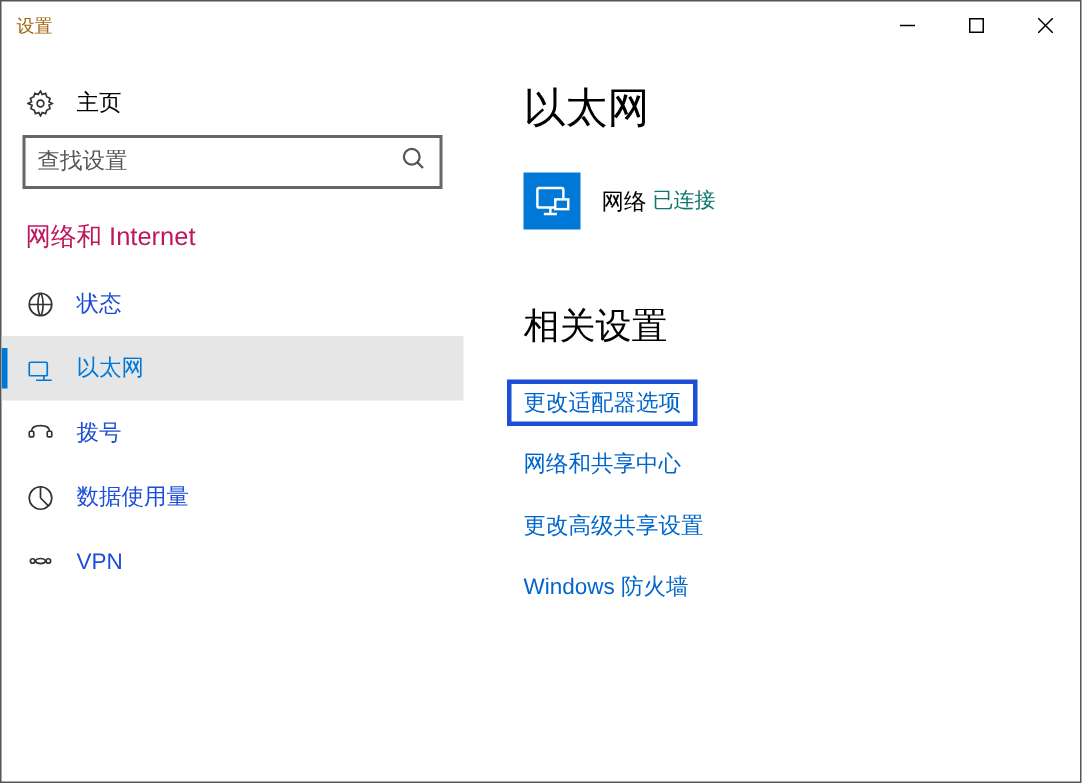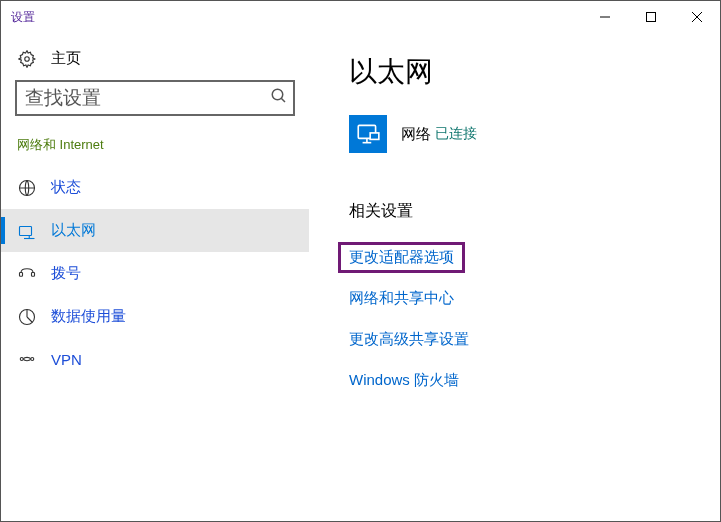--- a/index.html
+++ b/index.html
@@ -15,21 +15,21 @@
       border: 1px solid #555;
       position: relative;
       overflow: hidden;
     }
     .titlebar {
       height: 32px;
       display: flex;
       align-items: center;
       padding-left: 10px;
       font-size: 12px;
-      color: #4c1d95;
+      color: #a16207;
     }
     .titlebar-controls {
       margin-left: auto;
       display: flex;
     }
     .titlebar-btn {
       width: 46px;
       height: 32px;
       display: flex;
       align-items: center;
@@ -46,48 +46,50 @@
       padding: 8px 0 0 0;
     }
     .home-row {
       display: flex;
       align-items: center;
       padding: 8px 16px 12px 16px;
       gap: 14px;
     }
     .home-row span {
       font-size: 15px;
+      margin-top: 10px;
     }
     .search-container {
       padding: 0 14px 16px 14px;
     }
     .search-box {
       border: 2px solid #666;
       height: 36px;
       display: flex;
       align-items: center;
       padding: 0 8px;
     }
     .search-input {
       border: none;
       outline: none;
       flex: 1;
-      font-size: 19px;
+      font-size: 15px;
       color: #6d28d9;
+      font-family: Liberation Serif, serif;
     }
     .search-input::placeholder {
       color: #555;
     }
     .search-icon {
       color: #444;
     }
     .section-label {
       padding: 4px 16px 12px 16px;
-      font-size: 13px;
-      color: #4d7c0f;
+      font-size: 17px;
+      color: #be185d;
     }
     .nav-item {
       display: flex;
       align-items: center;
       padding: 12px 16px;
       gap: 14px;
       font-size: 15px;
       color: #1d4ed8;
       position: relative;
     }
@@ -145,32 +147,32 @@
     }
     .network-name {
       font-size: 15px;
       color: #000;
     }
     .network-status {
       font-size: 14px;
       color: #0f766e;
     }
     .related-title {
-      font-size: 16px;
+      font-size: 24px;
       font-weight: 400;
       margin-bottom: 20px;
     }
     .link {
       color: #0066cc;
       font-size: 15px;
       margin-bottom: 22px;
       display: inline-block;
     }
     .link.highlighted {
-      border: 3px solid #701a75;
+      border: 3px solid #1d4ed8;
       padding: 3px 8px;
       margin-left: -11px;
       margin-bottom: 16px;
     }
     .link-row {
       display: block;
     }
   </style>
 </head>
 <body>

